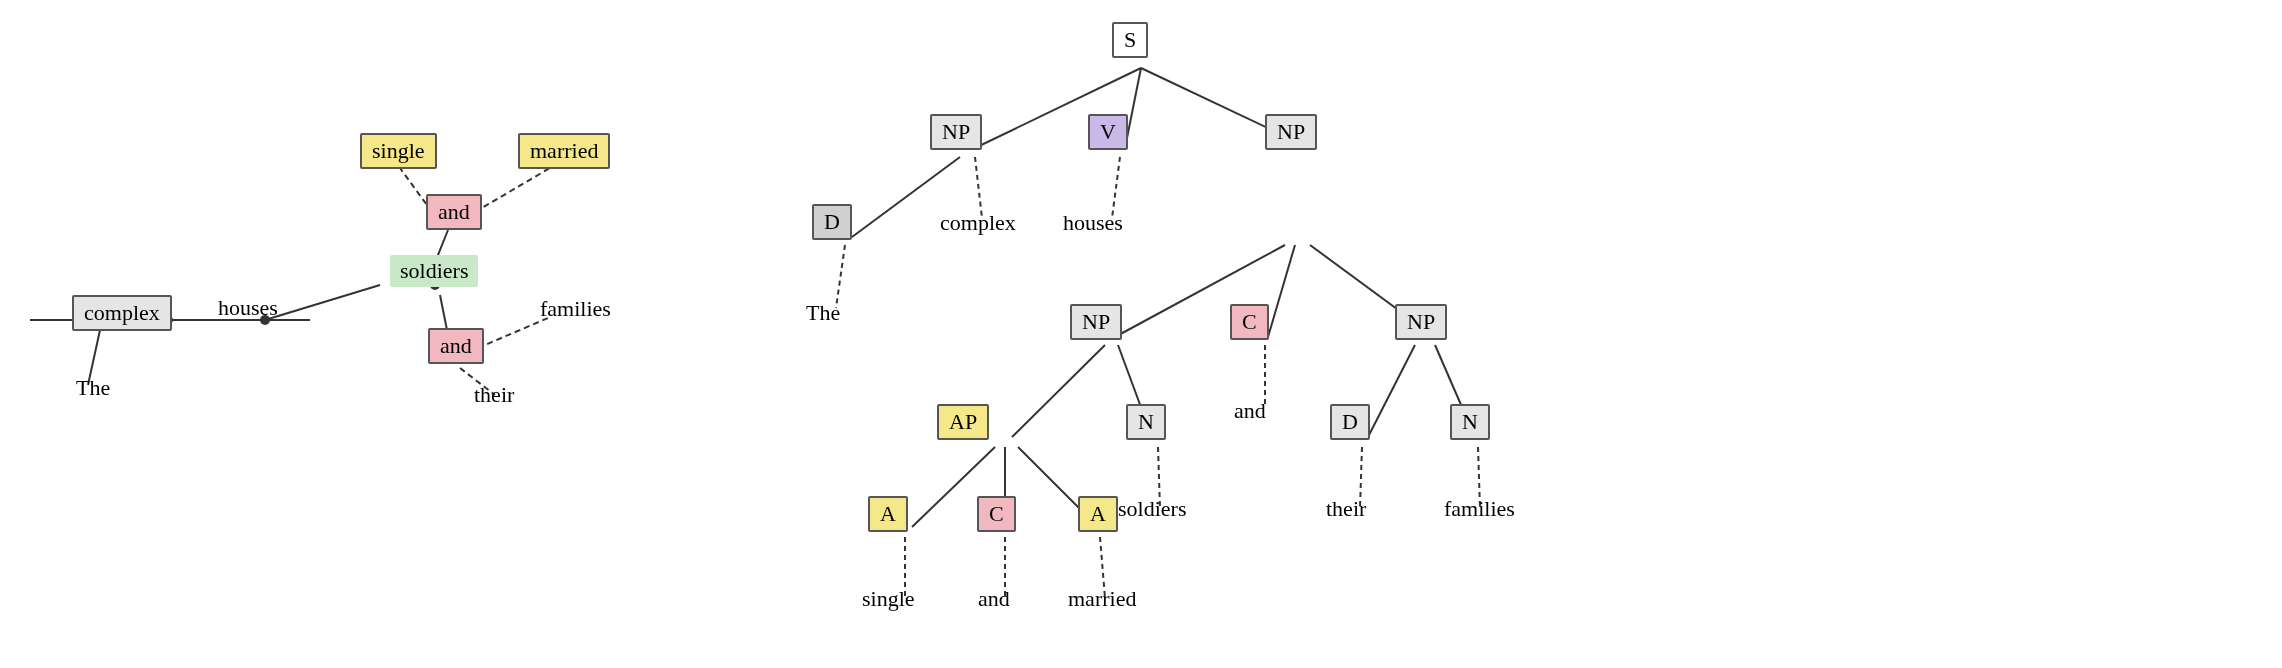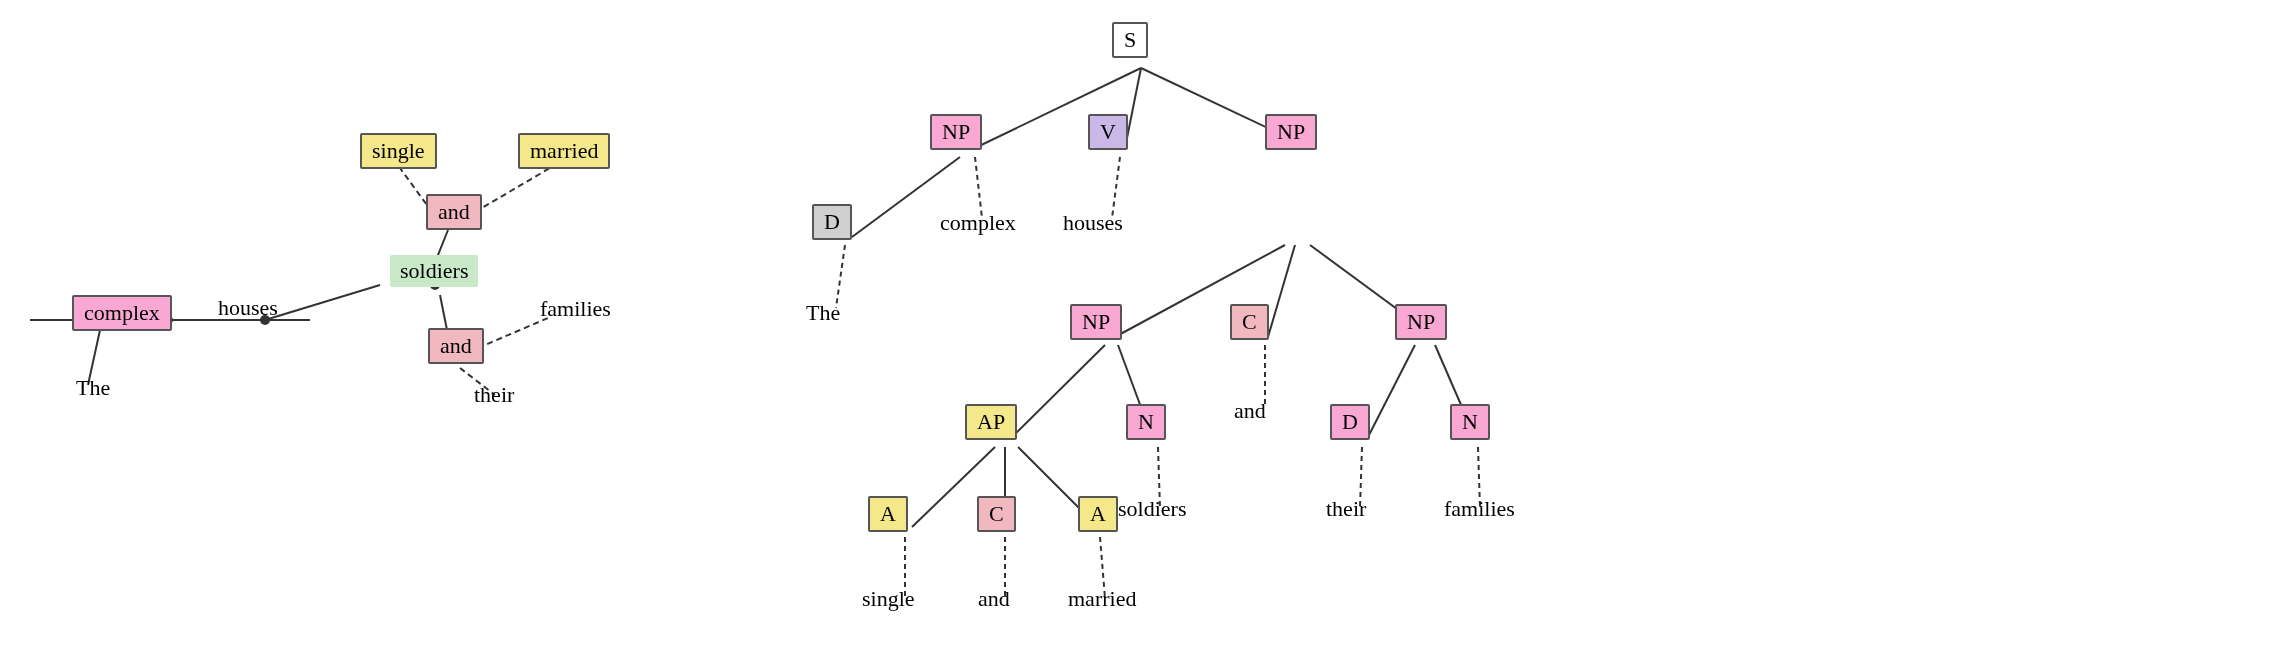--- a/index.html
+++ b/index.html
@@ -29,21 +29,21 @@
       justify-content: center;
       font-size: 22px;
       font-family: serif;
     }
     .node-box {
       border: 2px solid #555;
       padding: 3px 10px;
       border-radius: 2px;
       background: #fff;
     }
-    .bg-blue { background: #f9a8d4; }
+    .bg-blue { background: #e5e5e5; }
     .bg-purple { background: #c9b8e8; }
     .bg-pink { background: #f2b8c0; }
     .bg-yellow { background: #f5e88a; }
     .bg-gray { background: #d0d0d0; }
     .bg-white { background: #fff; }
   </style>
 </head>
 <body>
 
 <div class="diagram-container">
@@ -187,21 +187,21 @@
   <div class="node-label" style="left:1230px; top:304px;">
     <span class="node-box bg-pink">C</span>
   </div>
   <div class="node-label" style="left:1395px; top:304px;">
     <span class="node-box bg-blue">NP</span>
   </div>
 
   <div class="node-label" style="left:1234px; top:398px;">
     <span>and</span>
   </div>
-  <div class="node-label" style="left:965px; top:404px;">
+  <div class="node-label" style="left:937px; top:404px;">
     <span class="node-box bg-yellow">AP</span>
   </div>
   <div class="node-label" style="left:1126px; top:404px;">
     <span class="node-box bg-blue">N</span>
   </div>
   <div class="node-label" style="left:1330px; top:404px;">
     <span class="node-box bg-blue">D</span>
   </div>
   <div class="node-label" style="left:1450px; top:404px;">
     <span class="node-box bg-blue">N</span>

